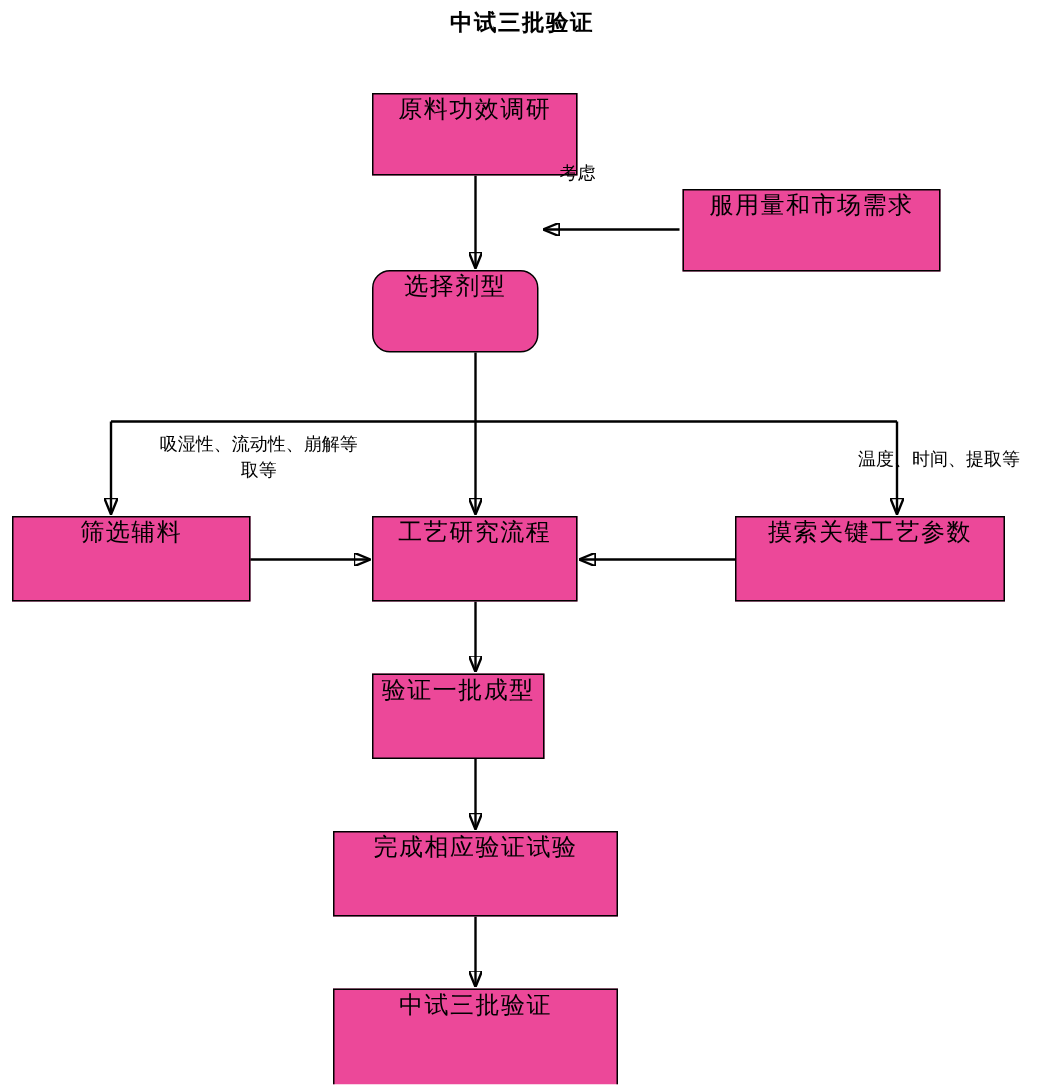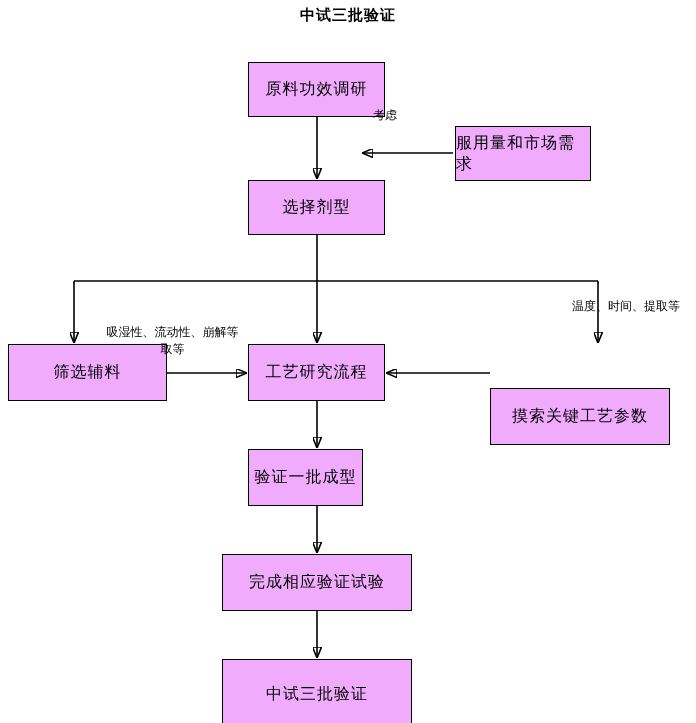--- a/index.html
+++ b/index.html
@@ -24,24 +24,24 @@
     top: 6px;
     width: 696px;
     text-align: center;
     font-size: 15px;
     font-weight: bold;
     letter-spacing: 1px;
   }
   .node {
     position: absolute;
     border: 1px solid #000000;
-    background: #f0abfc;
+    background: #ec4899;
     box-sizing: border-box;
     display: flex;
-    align-items: center;
+    align-items: flex-start;
     justify-content: center;
     font-size: 16px;
     letter-spacing: 1px;
     z-index: 3;
   }
   .edge-label {
     position: absolute;
     font-size: 12px;
     line-height: 17px;
     text-align: center;
@@ -99,52 +99,52 @@
 
     <line x1="317" y1="506" x2="317" y2="552" marker-end="url(#ah)"></line>
 
     <line x1="317" y1="611" x2="317" y2="657" marker-end="url(#ah)"></line>
   </svg>
 
   <div class="node" style="left:248px; top:62px; width:137px; height:55px;">
     <span>原料功效调研</span>
   </div>
 
-  <div class="node" style="left:455px; top:126px; width:136px; height:55px;">
+  <div class="node" style="left:455px; top:126px; width:172px; height:55px;">
     <span>服用量和市场需求</span>
   </div>
 
-  <div class="node" style="left:248px; top:180px; width:137px; height:55px;">
+  <div class="node" style="left:248px; top:180px; width:111px; height:55px;border-radius:12px;">
     <span>选择剂型</span>
   </div>
 
   <div class="node" style="left:8px; top:344px; width:159px; height:57px;">
     <span>筛选辅料</span>
   </div>
 
   <div class="node" style="left:248px; top:344px; width:137px; height:57px;">
     <span>工艺研究流程</span>
   </div>
 
-  <div class="node" style="left:490px; top:344px; width:180px; height:57px;margin-top:44px;">
+  <div class="node" style="left:490px; top:344px; width:180px; height:57px;">
     <span>摸索关键工艺参数</span>
   </div>
 
   <div class="node" style="left:248px; top:449px; width:115px; height:57px;">
     <span>验证一批成型</span>
   </div>
 
   <div class="node" style="left:222px; top:554px; width:190px; height:57px;">
     <span>完成相应验证试验</span>
   </div>
 
   <div class="node" style="left:222px; top:659px; width:190px; height:70px;">
     <span>中试三批验证</span>
   </div>
 
   <div class="edge-label" style="left:373px; top:107px; width:60px; text-align:left;">考虑</div>
 
-  <div class="edge-label" style="left:85px; top:288px; width:175px;margin-top:36px;">吸湿性、流动性、崩解等
+  <div class="edge-label" style="left:85px; top:288px; width:175px;">吸湿性、流动性、崩解等
 取等</div>
 
   <div class="edge-label" style="left:572px; top:298px; width:122px; text-align:left;">温度、时间、提取等</div>
 
 </div>
 
 </body></html>

